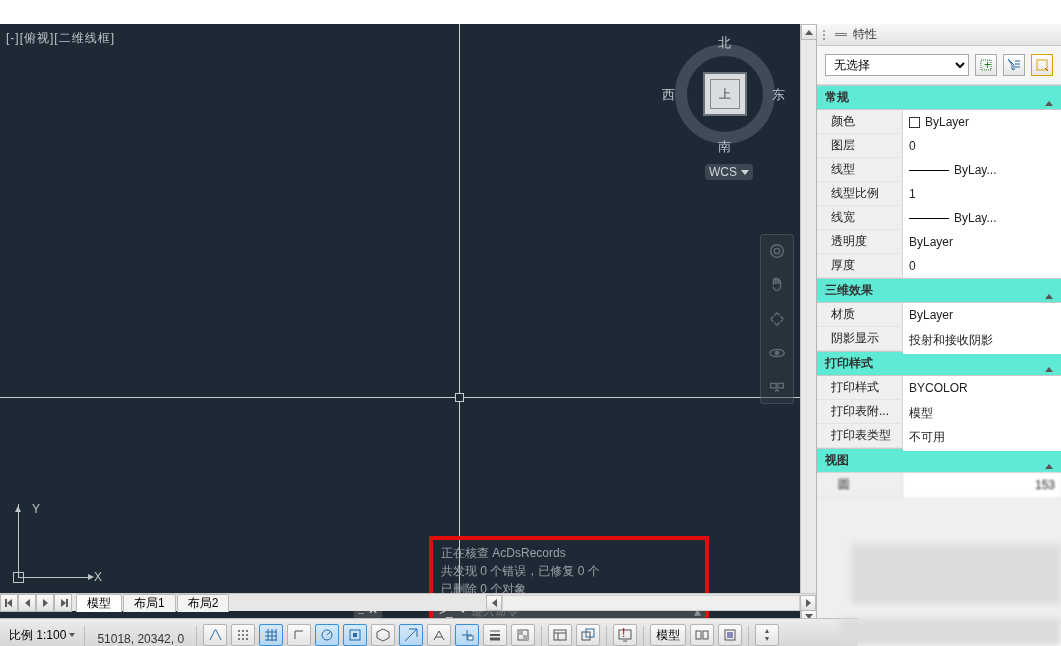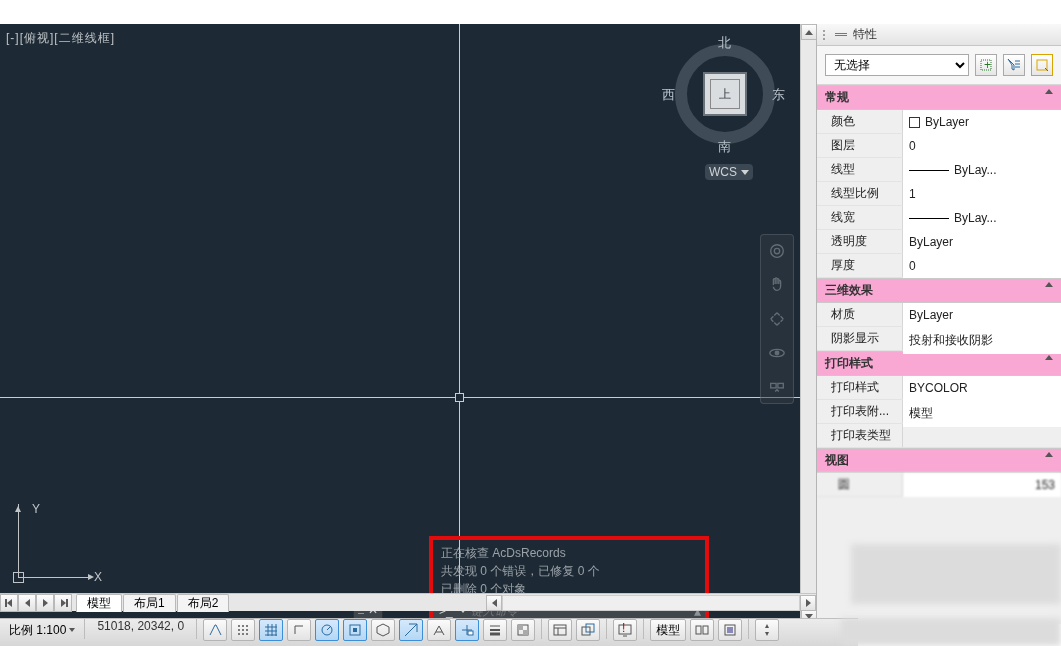--- a/index.html
+++ b/index.html
@@ -71,31 +71,31 @@
   .pal-title{display:flex;align-items:center;background:linear-gradient(#f8f8f8,#e4e4e4);border-bottom:1px solid #c6c6c6;height:22px;padding:0 6px;gap:6px;}
   .pal-title .dots{width:6px;display:flex;flex-direction:column;gap:2px;}
   .pal-title .dots i{display:block;width:2px;height:2px;background:#888;border-radius:50%;}
   .pal-title .double{display:flex;flex-direction:column;gap:1px;}
   .pal-title .double i{display:block;width:12px;height:1px;background:#777;}
   .sel-row{display:flex;align-items:center;gap:6px;padding:8px 8px;background:#f6f6f6;border-bottom:1px solid #d7d7d7;}
   .sel-row select{flex:1;height:22px;border:1px solid #a9a9a9;background:#fff;padding:0 4px;}
   .sel-row .ib{width:22px;height:22px;border:1px solid #a9a9a9;background:linear-gradient(#fff,#e6e6e6);display:flex;align-items:center;justify-content:center;}
   .sel-row .ib.hl{border-color:#d9a400;}
   .props{flex:1;overflow:hidden;}
-  .grp-hd{background:#f9a8d4;border-top:1px solid #c9c9c9;border-bottom:1px solid #c9c9c9;padding:3px 8px;font-weight:bold;color:#333;display:flex;justify-content:space-between;align-items:flex-start;}
+  .grp-hd{background:#5eead4;border-top:1px solid #c9c9c9;border-bottom:1px solid #c9c9c9;padding:3px 8px;font-weight:bold;color:#333;display:flex;justify-content:space-between;align-items:flex-end;}
   .grp-hd .arr{width:0;height:0;border-left:4px solid transparent;border-right:4px solid transparent;border-bottom:5px solid #555;}
   .prow{display:flex;border-bottom:1px solid #e3e3e3;height:24px;align-items:flex-start;}
   .prow .pn{width:86px;background:#efefef;padding:3px 4px 3px 14px;color:#222;border-right:1px solid #d6d6d6;}
   .prow .pv{flex:1;background:#fff;padding:5px 6px;color:#222;display:flex;align-items:center;gap:5px;}
   .prow .sw{width:11px;height:11px;border:1px solid #333;background:#fff;}
   .lt-line{width:40px;height:0;border-top:1.5px solid #000;}
   
   .blur1{position:absolute;right:0;bottom:42px;width:210px;height:60px;background:#dcdcdc;filter:blur(3px);}
   
-  .status{position:absolute;left:0;bottom:0;width:858px;height:28px;background:linear-gradient(#ececec,#d7d7d7);border-top:1px solid #bfbfbf;display:flex;align-items:flex-start;padding:0 6px;gap:4px;}
+  .status{position:absolute;left:0;bottom:0;width:858px;height:28px;background:linear-gradient(#ececec,#d7d7d7);border-top:1px solid #bfbfbf;display:flex;align-items:flex-end;padding:0 6px;gap:4px;}
   .status .scale{display:flex;align-items:center;gap:3px;height:22px;border:1px solid transparent;padding:0 2px;}
   .status .coords{color:#333;padding:0 6px;}
   .status .sep{width:1px;height:20px;background:#bcbcbc;margin:0 2px;}
   .status .sbtn{width:24px;height:22px;border:1px solid #b4b4b4;background:linear-gradient(#fbfbfb,#e3e3e3);display:flex;align-items:center;justify-content:center;border-radius:2px;}
   .status .sbtn.on{border-color:#3a8fd6;background:linear-gradient(#d6e9fb,#b4d7f4);}
   .status .sbtn svg{width:14px;height:14px;}
   .status .txtbtn{height:22px;border:1px solid #b4b4b4;background:linear-gradient(#fbfbfb,#e3e3e3);display:flex;align-items:center;padding:0 5px;gap:3px;border-radius:2px;}
   .status .flex{flex:1;}
   .tri-dn-s{width:0;height:0;border-left:3px solid transparent;border-right:3px solid transparent;border-top:4px solid #555;}
   .blur2{position:absolute;right:0;bottom:0;width:220px;height:28px;background:#dcdcdc;filter:blur(3px);}
@@ -301,20 +301,21 @@
       <div class="prow">
           <div class="pn">打印样式</div>
           <div class="pv">BYCOLOR</div>
         </div>
       <div class="prow">
           <div class="pn">打印表附...</div>
           <div class="pv">模型</div>
         </div>
       <div class="prow">
           <div class="pn">打印表类型</div>
+          <div class="pv">不可用</div>
         </div>
 
       <div class="grp-hd">
           <span>视图</span>
           <span class="arr"></span>
         </div>
       <div class="prow" style="filter:blur(1px)">
           <div class="pn">&nbsp;&nbsp;<span>圆</span></div>
           <div class="pv" style="text-align:right;justify-content:flex-end">
             <span>153</span>

